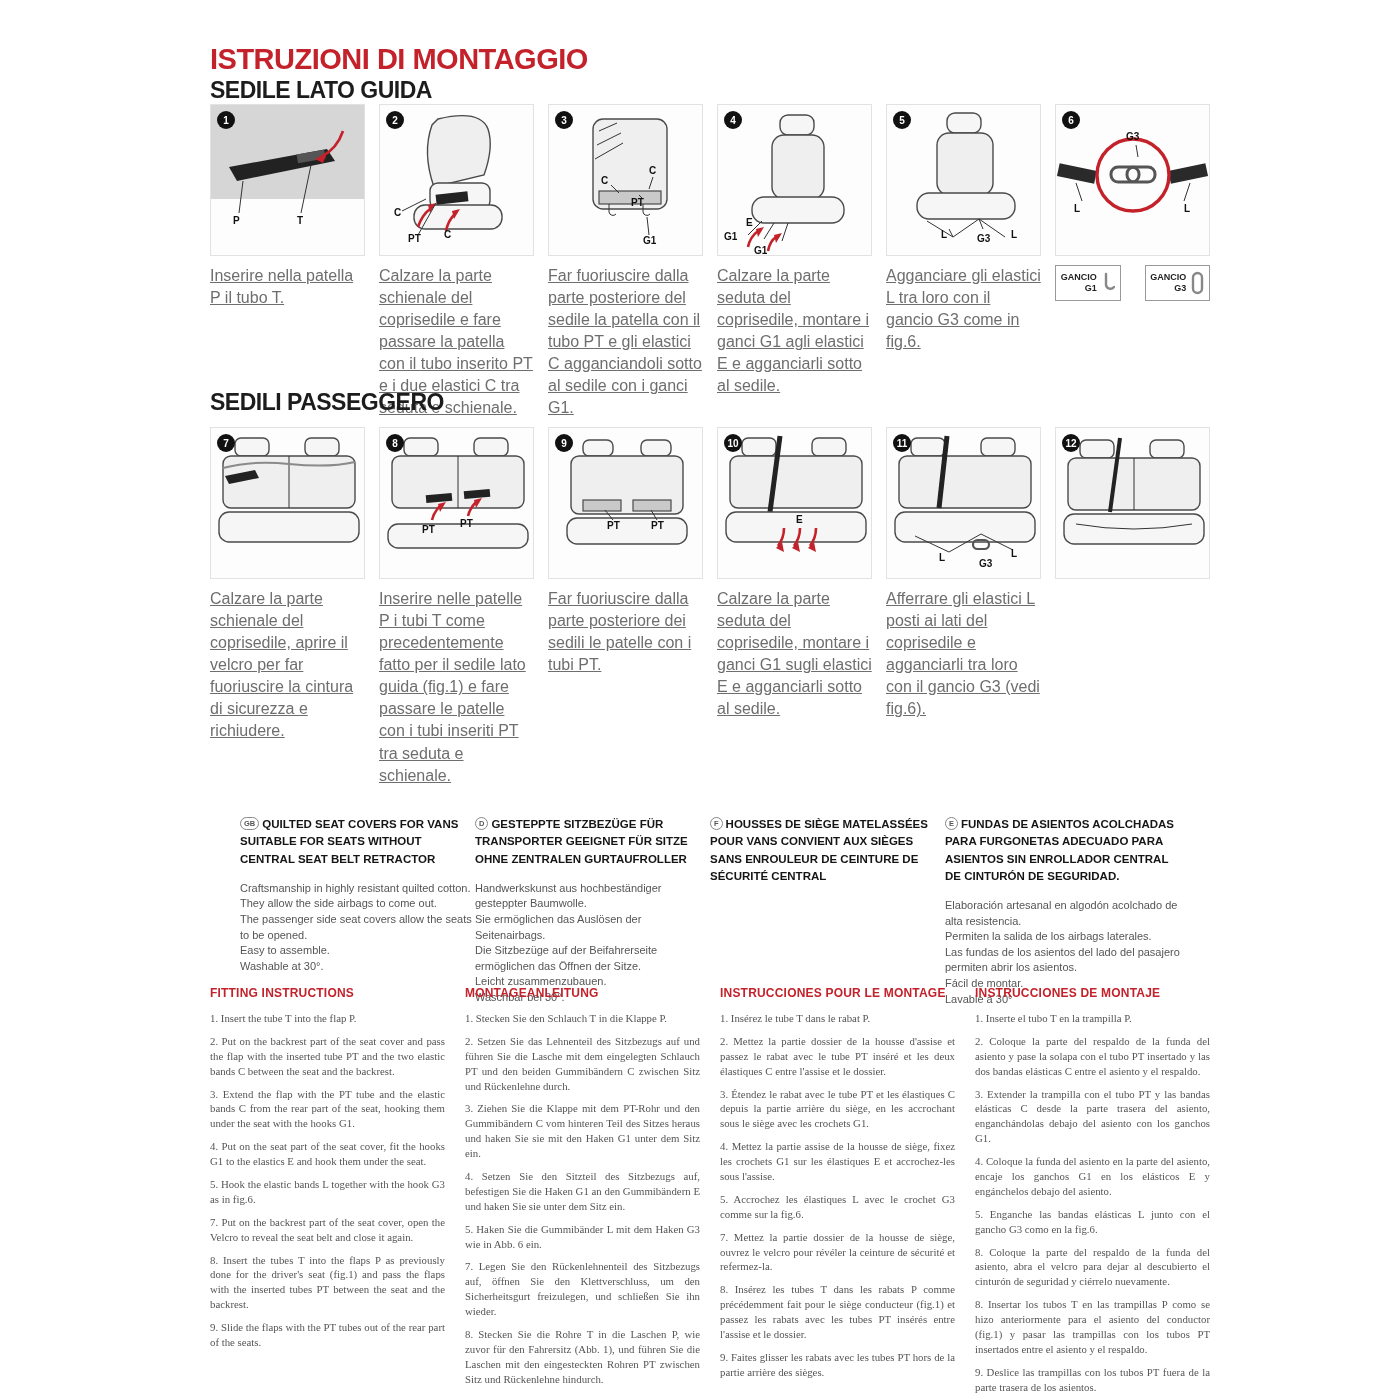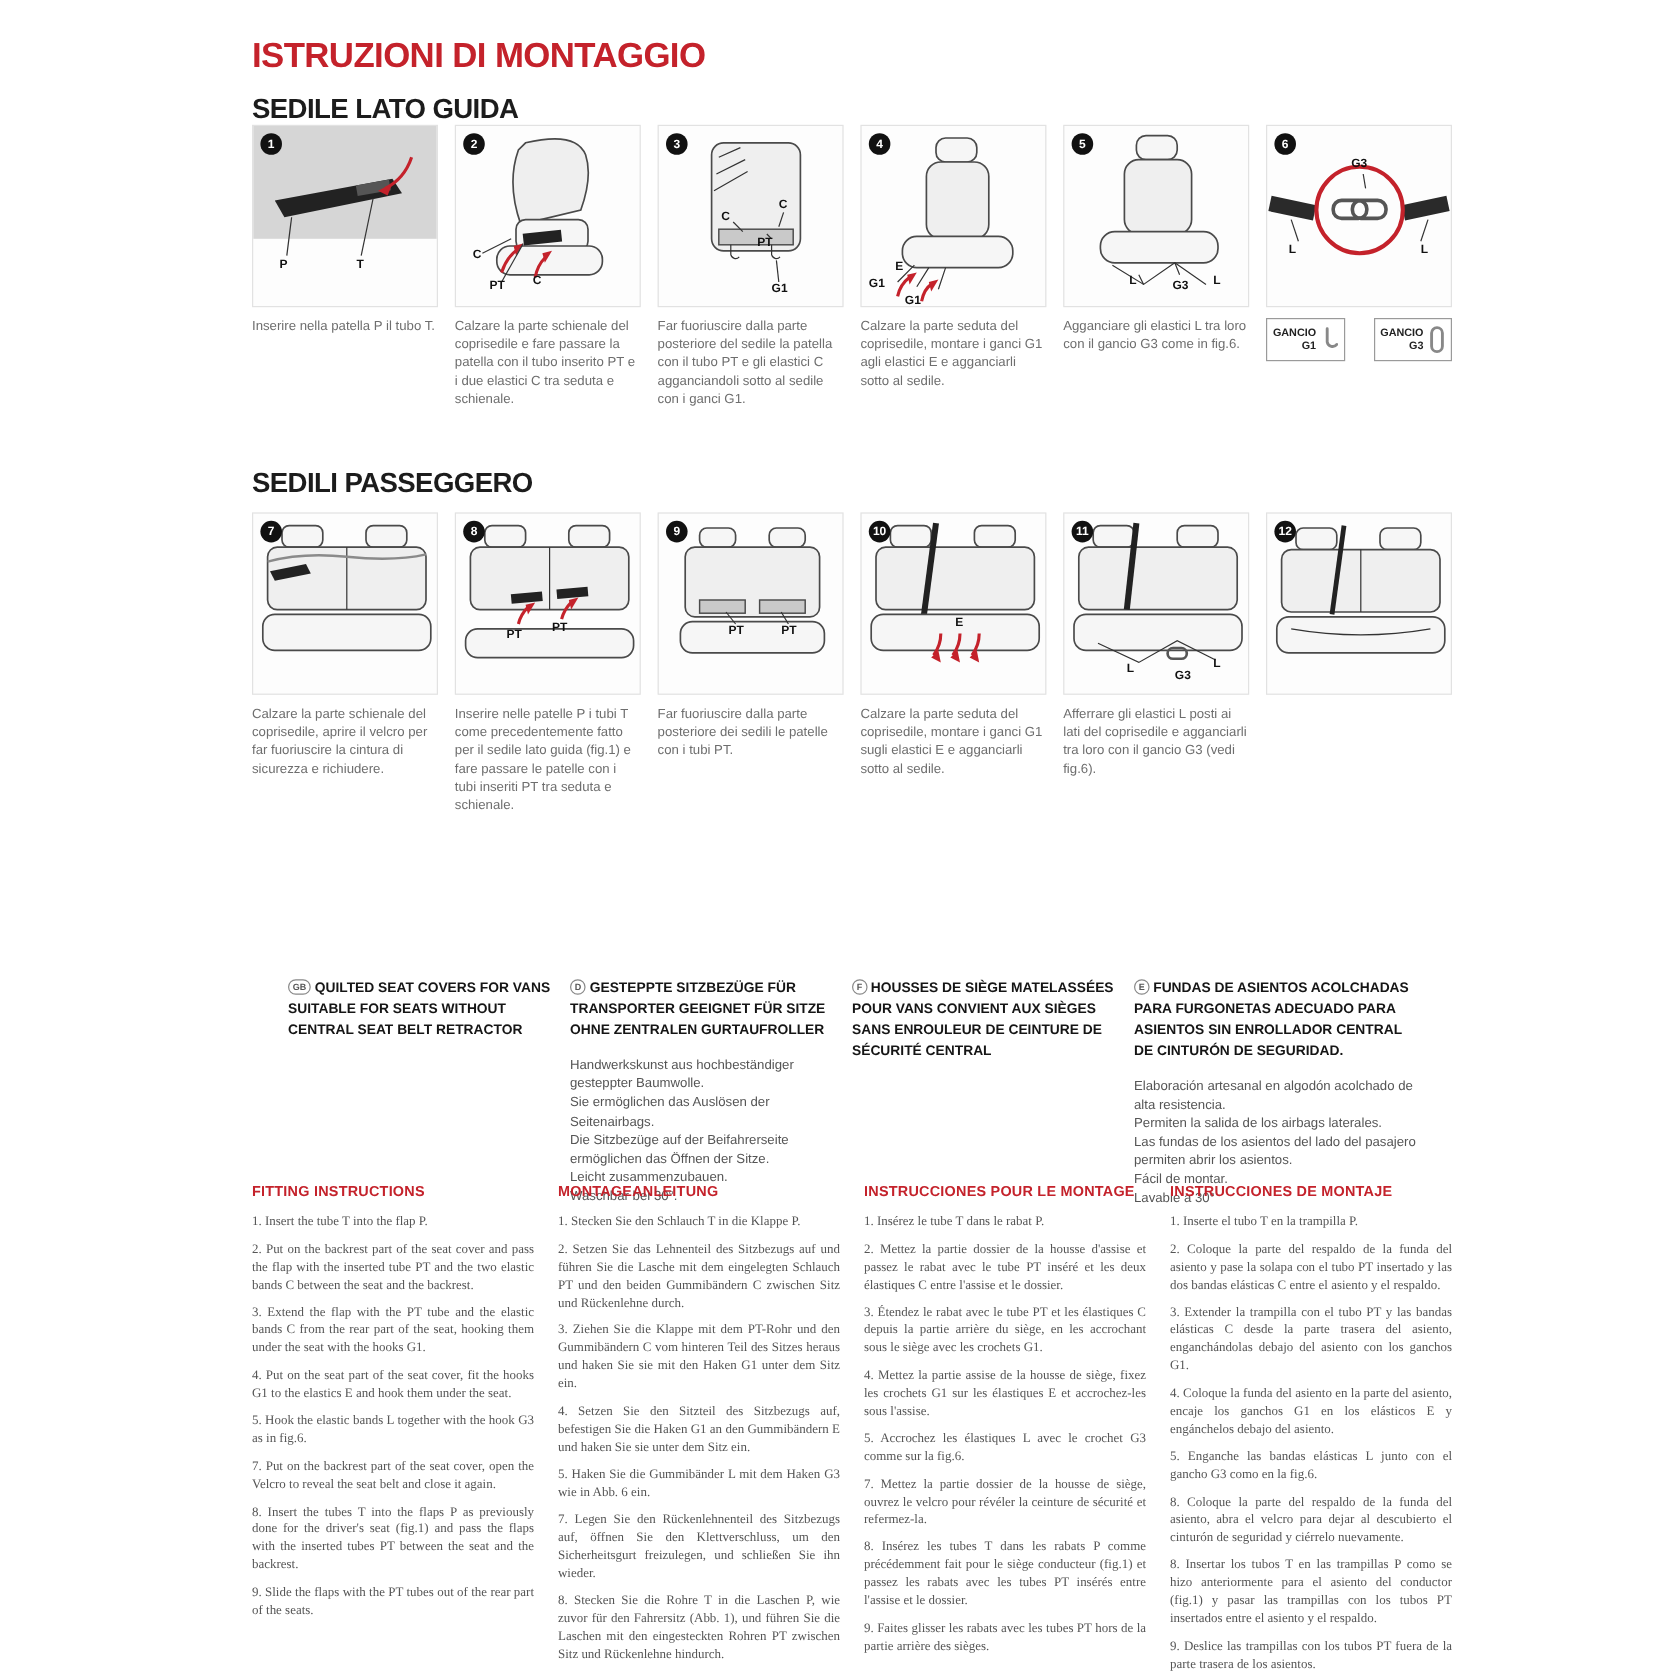--- a/index.html
+++ b/index.html
@@ -1,29 +1,29 @@
 <!DOCTYPE html>
 <html><head>
 <meta charset="utf-8">
 <style>
   html,body{margin:0;padding:0;background:#ffffff;}
   body{width:1400px;height:1400px;position:relative;font-family:"Liberation Sans",sans-serif;color:#1c1c1c;overflow:hidden;}
   .abs{position:absolute;}
-  .page-title{left:210px;top:12px;font-size:29px;font-weight:bold;color:#c4222b;letter-spacing:-0.5px;}
+  .page-title{left:210px;top:24px;font-size:29px;font-weight:bold;color:#c4222b;letter-spacing:-0.5px;}
   .section-heading{left:210px;font-size:23px;font-weight:bold;color:#1c1c1c;letter-spacing:-0.5px;}
   .h1{top:58px;}
   .h2{top:370px;}
   .fig-row{left:210px;width:1000px;display:flex;justify-content:space-between;}
   .row1{top:104px;}
   .row2{top:427px;}
   .fig-col{width:155px;}
   .panel{position:relative;width:155px;height:152px;border:1px solid #e2e2e2;background:#fdfdfd;box-sizing:border-box;}
   .badge{position:absolute;left:6px;top:6px;width:18px;height:18px;border-radius:50%;background:#111;color:#fff;font-size:10px;font-weight:bold;display:flex;align-items:center;justify-content:center;z-index:3;}
   .lbl{position:absolute;font-size:10px;font-weight:bold;color:#111;z-index:2;}
-  .caption{margin:9px 0 0 0;font-size:11px;line-height:1.38;color:#6e6e6e;}
+  .caption{margin:9px 0 0 0;font-size:16px;line-height:1.38;color:#6e6e6e;text-decoration:underline;}
   .hook-boxes{display:flex;gap:24px;margin-top:9px;}
   .hook-box{width:72px;height:36px;border:1px solid #9a9a9a;display:flex;align-items:center;justify-content:center;gap:4px;box-sizing:border-box;}
   .hook-text{font-size:9px;font-weight:bold;color:#222;text-align:right;line-height:1.2;}
   .desc-row{left:210px;top:816px;width:1000px;display:flex;justify-content:center;}
   .desc-col{width:235px;}
   .desc-head{font-size:11.5px;font-weight:bold;line-height:1.5;margin:0 0 13px 0;color:#151515;}
   .lang-code{display:inline-block;font-size:7.5px;font-weight:bold;color:#555;border:1px solid #888;border-radius:8px;padding:0 3px;vertical-align:2px;margin-right:3px;}
   .desc-body p{margin:0;font-size:11px;line-height:1.42;color:#555;}
   .instr-row{left:210px;top:986px;width:1000px;display:flex;justify-content:space-between;}
   .instr-col{width:235px;}
@@ -300,20 +300,27 @@
         <path class="ln" d="M20 96 q58 10 116 0"></path>
       </svg>
     </div>
     <p class="caption"></p>
   </div>
 </div>
 
 <div class="abs desc-row">
   <div class="desc-col">
     <p class="desc-head"><span class="lang-code">GB</span><span>QUILTED SEAT COVERS FOR VANS SUITABLE FOR SEATS WITHOUT CENTRAL SEAT BELT RETRACTOR</span></p>
+    <div class="desc-body">
+        <p>Craftsmanship in highly resistant quilted cotton.</p>
+        <p>They allow the side airbags to come out.</p>
+        <p>The passenger side seat covers allow the seats to be opened.</p>
+        <p>Easy to assemble.</p>
+        <p>Washable at 30°.</p>
+      </div>
   </div>
   <div class="desc-col">
     <p class="desc-head"><span class="lang-code">D</span><span>GESTEPPTE SITZBEZÜGE FÜR TRANSPORTER GEEIGNET FÜR SITZE OHNE ZENTRALEN GURTAUFROLLER</span></p>
     <div class="desc-body">
         <p>Handwerkskunst aus hochbeständiger gesteppter Baumwolle.</p>
         <p>Sie ermöglichen das Auslösen der Seitenairbags.</p>
         <p>Die Sitzbezüge auf der Beifahrerseite ermöglichen das Öffnen der Sitze.</p>
         <p>Leicht zusammenzubauen.</p>
         <p>Waschbar bei 30°.</p>
       </div>

